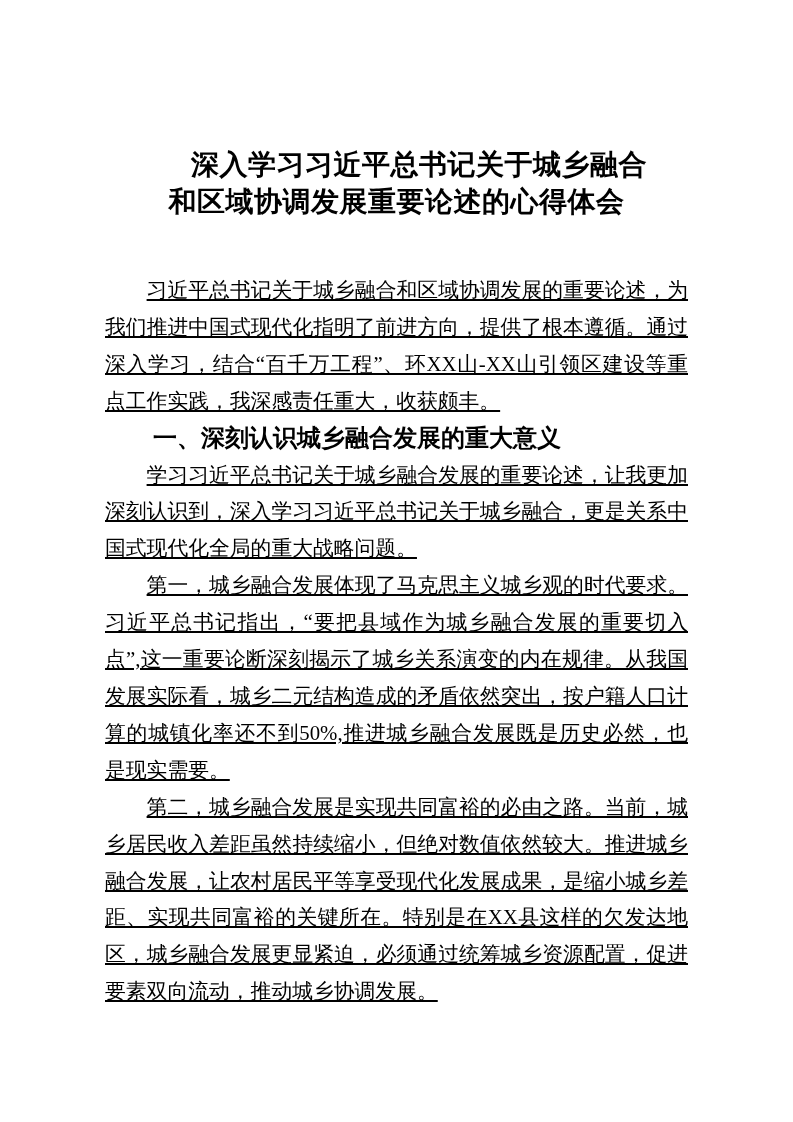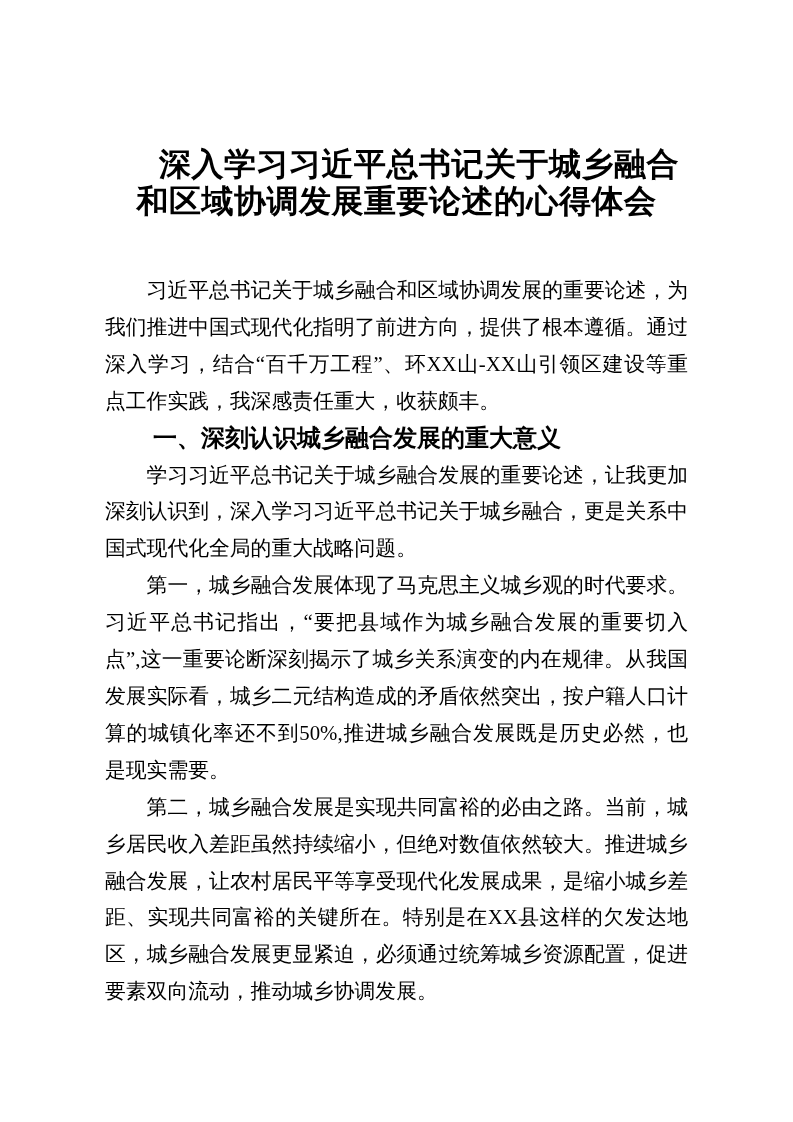--- a/index.html
+++ b/index.html
@@ -14,39 +14,40 @@
     box-sizing: border-box;
     margin: 0 auto;
     padding: 146px 105px 0 105px;
     background: #ffffff;
     color: #000000;
     overflow: hidden;
     font-family: "Liberation Serif", "DejaVu Serif", serif;
   }
   .doc-title {
     margin: 0 0 52px 0;
-    font-size: 32px;
+    font-size: 28px;
     line-height: 37px;
     font-weight: bold;
     text-align: center;
     text-indent: 45px; 
     font-family: "Liberation Serif", "DejaVu Serif", serif;
     letter-spacing: 0.5px;
   }
   .content {
     width: 583px;
   }
   .para {
     margin: 0;
     font-size: 20.8px;
     line-height: 36.9px;
     text-align: justify;
     text-indent: 2em;
     font-family: "Liberation Serif", "DejaVu Serif", serif;
     font-weight: normal;
+    text-decoration: underline;
   }
   .heading {
     margin: 0;
     font-size: 24px;
     line-height: 36.9px;
     text-indent: 2em;
     font-weight: bold;
     font-family: "Liberation Sans", "DejaVu Sans", sans-serif;
     text-align: left;
   }

